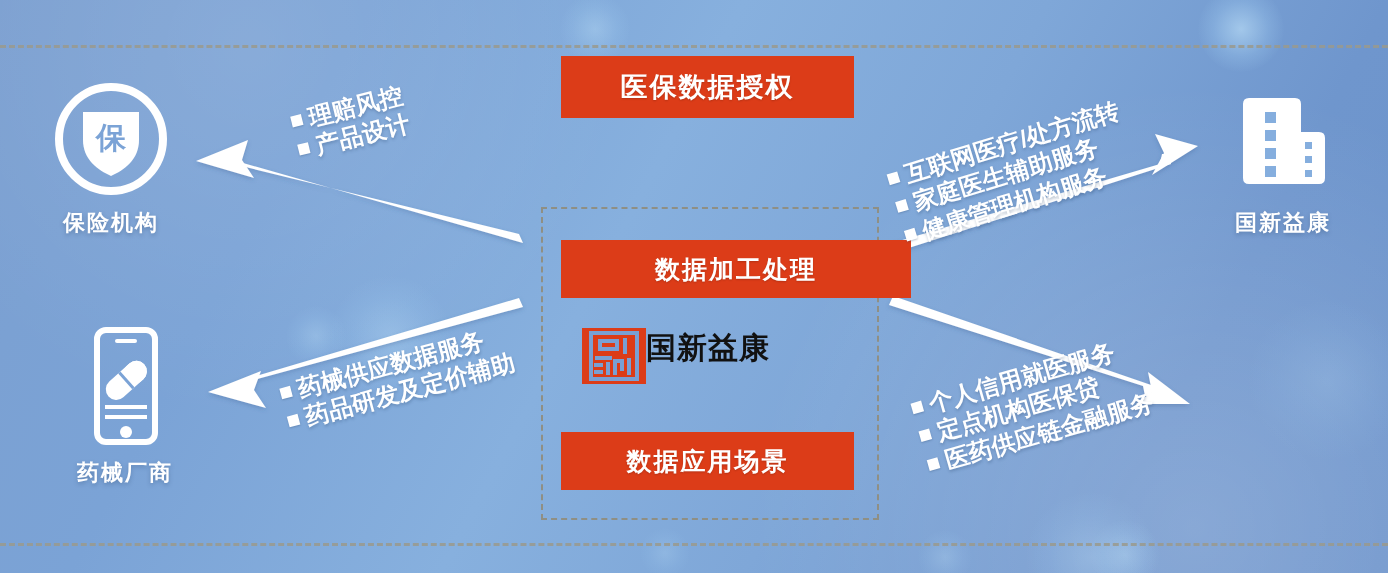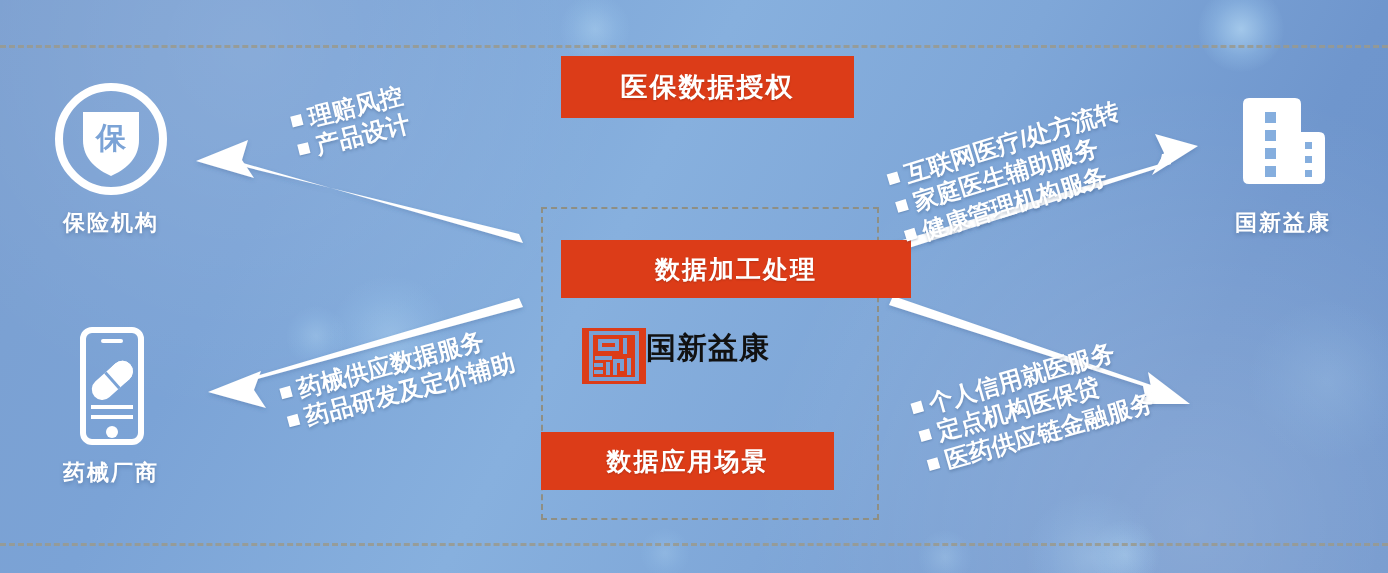--- a/index.html
+++ b/index.html
@@ -42,42 +42,42 @@
 
   
   .obox{
     position:absolute; background:#dc3c18; color:#fff;
     display:flex; align-items:center; justify-content:center;
     font-weight:bold; letter-spacing:2px;
     text-shadow:0 1px 2px rgba(0,0,0,.18);
   }
   #box-auth  { left:561px; top:56px;  width:293px; height:62px; font-size:27px; }
   #box-proc  { left:561px; top:240px; width:350px; height:58px; font-size:25px; }
-  #box-scene { left:541px; top:432px; width:293px; height:58px; font-size:25px; }
+  #box-scene { left:561px; top:432px; width:293px; height:58px; font-size:25px; }
 
   
   #center-frame{
     position:absolute; left:541px; top:207px; width:338px; height:313px;
     border:2px dashed #8f8f84;
   }
 
   
   #brand{ position:absolute; left:582px; top:328px; display:flex; align-items:flex-start; }
   #brand-mark{ width:64px; height:56px; background:#dc3c18; position:relative; flex:none; }
   #brand-name{ font-size:30px; font-weight:bold; color:#111; letter-spacing:1px;
                white-space:nowrap; }
 
   
   .node{ position:absolute; width:210px; text-align:center; }
   .node .ico{ height:128px; display:flex; align-items:flex-end; justify-content:center; }
   .node .lbl{ margin-top:8px; font-size:22px; font-weight:bold; color:#fff;
               letter-spacing:2px; text-shadow:0 2px 4px rgba(40,70,110,.35); }
   #node-insurance{ left:6px;   top:72px; }
   #node-medical  { left:1178px; top:72px; }
-  #node-pharma   { left:6px;   top:322px; }
+  #node-pharma   { left:20px;   top:322px; }
   #node-finance  { left:1178px; top:322px; }
 
   
   .caps{ position:absolute; color:#fff; font-weight:bold; white-space:nowrap;
          text-shadow:0 2px 3px rgba(40,70,110,.30); }
   .caps .line{ display:flex; align-items:center; gap:7px; line-height:1.22; }
   .caps .bullet{ width:11px; height:11px; background:#fff; flex:none;
                  box-shadow:0 1px 2px rgba(40,70,110,.3); }
 
   #caps-ins   { left:288px; top:108px; font-size:24px; transform:rotate(-14deg); transform-origin:left top; }

